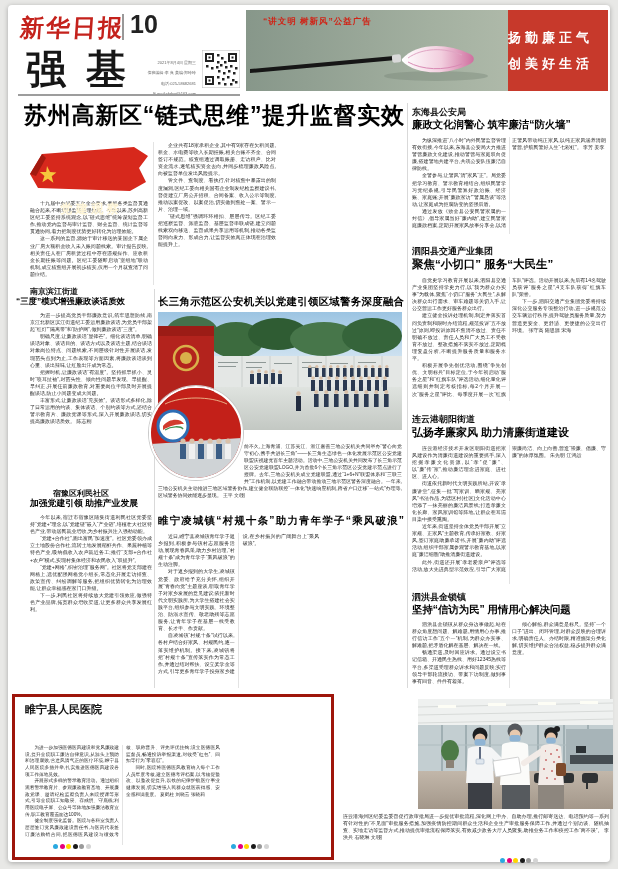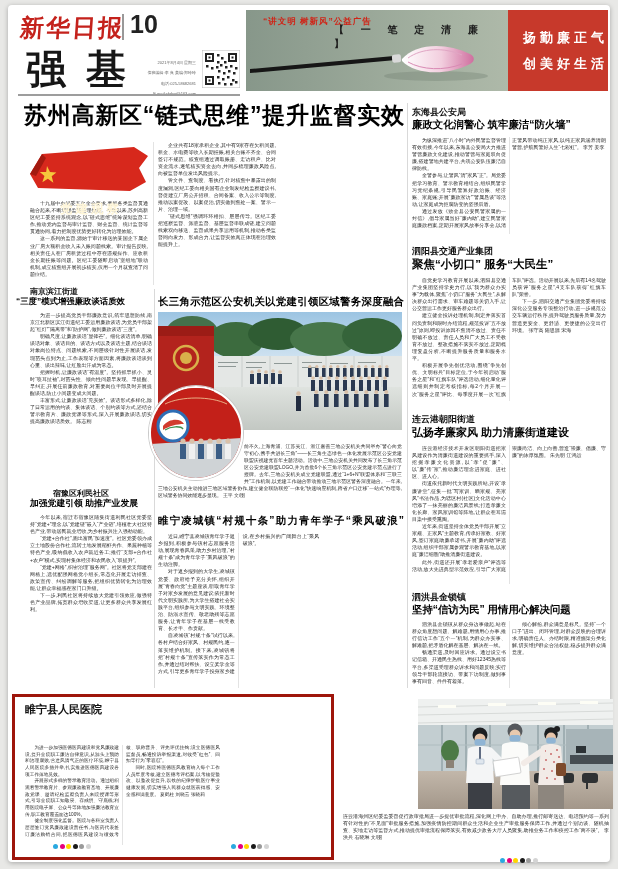--- a/index.html
+++ b/index.html
@@ -24,21 +24,21 @@
   #mast-rule{left:18px;top:94px;width:222px;height:2px;background:#9d9d9d;}
   
   #banner{left:246px;top:10px;width:362px;height:81px;overflow:hidden;}
   #banner-green{position:absolute;left:0;top:0;width:262px;height:81px;
                 background:linear-gradient(90deg,#87978a,#a3b0a0 70%,#aeb9a9);}
   #psa-label{position:absolute;left:7px;top:6px;font-size:8.5px;font-weight:bold;color:#cf2518;letter-spacing:1px;margin-left:10px;}
   #bracket-line{position:absolute;left:88px;top:13px;font-size:10px;color:#1d1d1d;letter-spacing:7px;font-weight:bold;}
   #brush{position:absolute;left:0;top:22px;}
   #banner-red{position:absolute;left:262px;top:0;width:100px;height:81px;background:#c7392b;
               display:flex;flex-direction:column;justify-content:center;gap:8px;}
-  #banner-red div{color:#fff;font-weight:bold;font-size:13px;letter-spacing:4px;text-align:right;}
+  #banner-red div{color:#fff;font-weight:bold;font-size:13px;letter-spacing:4px;text-align:left;}
   
   .kicker{font-weight:bold;color:#121212;}
   .hl{font-weight:900;color:#000;white-space:nowrap;}
   .hl-j{font-weight:900;color:#000;text-align:justify;text-align-last:justify;}
   .body-txt{font-size:5px;line-height:1.42;color:#2b2b2b;text-align:justify;
             overflow:hidden;column-fill:auto;column-rule:1px solid #e3e3e3;}
   .body-txt p{margin:0;text-indent:2em;}
   .cap-txt{font-size:4.9px;line-height:1.42;color:#2b2b2b;text-align:justify;overflow:hidden;}
   #main-hl{left:24px;top:100px;width:380px;font-size:23px;}
   #main-body{left:30px;top:142px;width:374px;height:143px;column-count:3;column-gap:10px;}
@@ -141,21 +141,20 @@
       <rect x="28" y="33" width="2.5" height="2.5"></rect>
         <rect x="33" y="31" width="2.5" height="2.5"></rect>
     </g>
   </svg>
 </div>
 <div class="abs" id="mast-rule"></div>
 
 <div class="abs" id="banner">
   <div id="banner-green">
     <div id="psa-label">“讲文明 树新风”公益广告</div>
-    <div id="bracket-line">【 一 笔 定 清 廉 】</div>
     <svg id="brush" width="262" height="59" viewBox="0 0 262 59">
       <defs>
         <linearGradient id="budG" x1="0" y1="0" x2="1" y2="0">
           <stop offset="0" stop-color="#ffffff"></stop>
             <stop offset="0.55" stop-color="#f2cede"></stop>
             <stop offset="1" stop-color="#cf6f9f"></stop>
         </linearGradient>
       </defs>
       <ellipse cx="190" cy="44" rx="52" ry="5" fill="#6f7f70" opacity="0.35"></ellipse>
       <polygon points="4,37 148,24 150,28 4,41" fill="#161616"></polygon>

